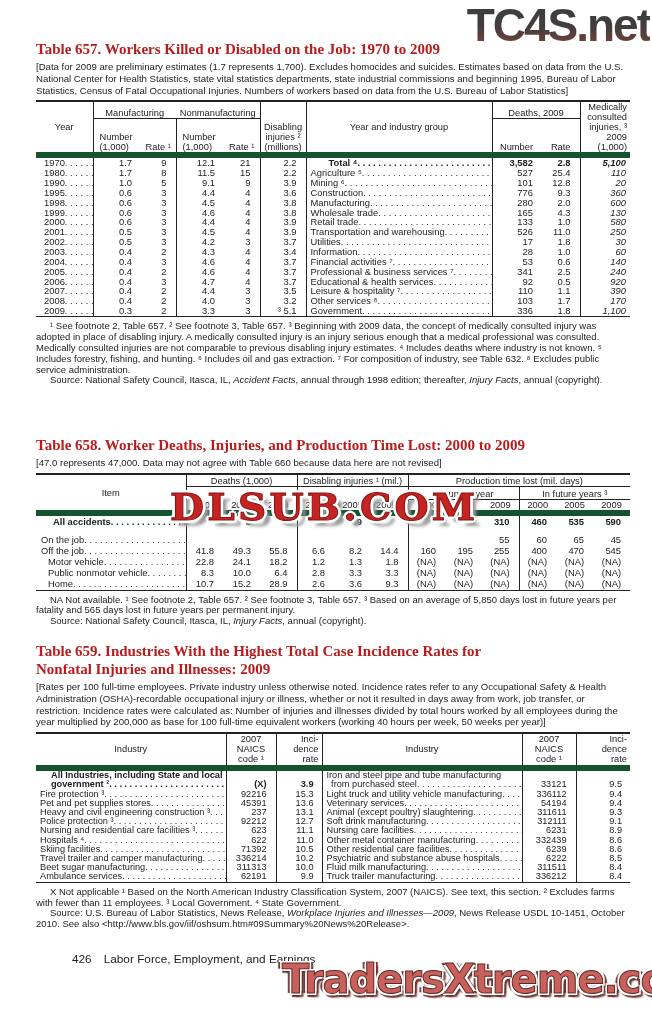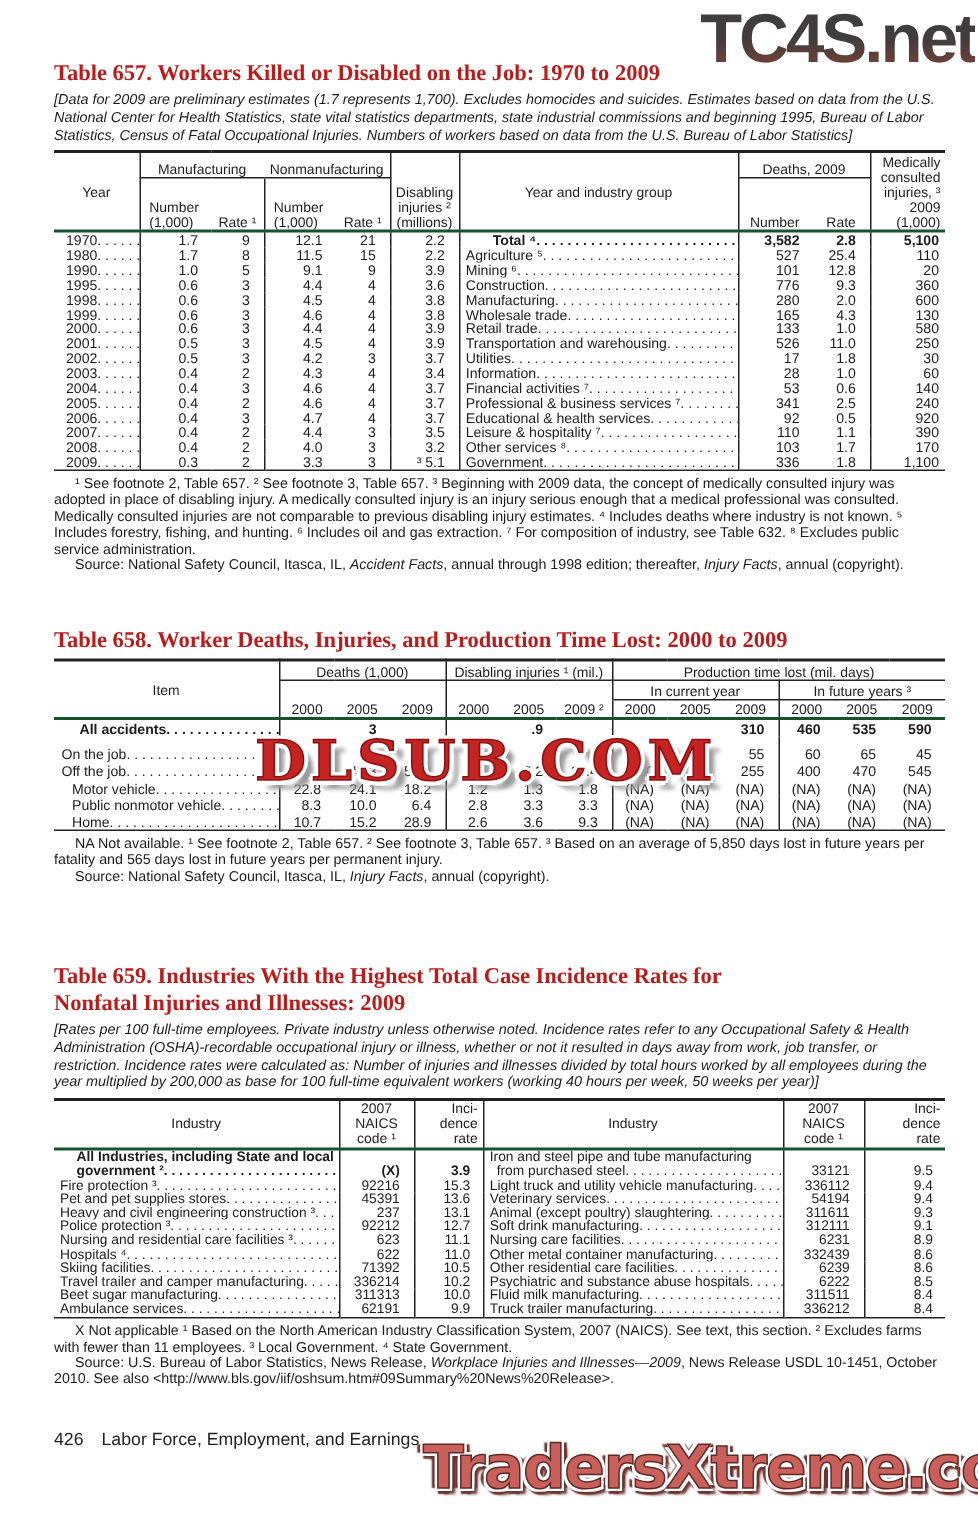--- a/index.html
+++ b/index.html
@@ -1,43 +1,43 @@
 <!DOCTYPE html>
 <html><head>
 <meta charset="utf-8">
 <style>
   html,body{margin:0;padding:0;background:#9a9a9a;}
   .page{position:relative;width:652px;height:1024px;margin:0 auto;background:#ffffff;
         font-family:"Liberation Sans",sans-serif;color:#1c1c1c;overflow:hidden;}
   .block{position:absolute;left:36px;width:594px;}
-  #b657{top:40px;} #b658{top:418px;} #b659{top:642px;}
+  #b657{top:40px;} #b658{top:436px;} #b659{top:642px;}
   .ttl{font-family:"Liberation Serif",serif;font-weight:bold;font-size:15px;line-height:18px;
        margin:0 0 3px 0;color:#b91c1c;white-space:pre-line;}
-  .note{font-size:9.6px;line-height:11.8px;margin:0 0 4px 0;font-style:italic;}
+  .note{font-size:9.6px;line-height:11.8px;margin:0 0 4px 0;}
   table.t{border-collapse:collapse;table-layout:fixed;width:594px;
           border-top:2px solid #222;border-bottom:1px solid #222;}
-  tbody{border-top:2px solid #14532d;}
+  tbody{border-top:6px solid #14532d;}
   th,td{padding:0;font-weight:normal;vertical-align:bottom;overflow:hidden;}
   th{font-size:9.3px;line-height:10px;text-align:center;color:#1c1c1c;}
   .vr{border-right:1px solid #222;}
   .grp{border-bottom:1px solid #222;}
   .pre{white-space:pre-line;}
   .mid{vertical-align:middle;}
   .hl{text-align:left;padding-left:6px;}
   .hr{text-align:right;padding-right:9px;}
   .hright{text-align:right;padding-right:3px;}
   .t657 thead tr:nth-child(1){height:17px;}
   .t657 thead tr:nth-child(2){height:36px;}
   .t658 thead tr{height:13px;}
   .t659 th{height:30px;padding-bottom:1px;}
   .t657 td{font-size:9.4px;line-height:9.85px;}
   .t658 td{font-size:9.4px;line-height:11.2px;}
   .t659 td{font-size:9.2px;line-height:9.2px;}
   .num{text-align:right;padding-right:9px;}
-  .med{padding-right:4px;}
+  .med{padding-right:4px;font-style:italic;}
   .rate{text-align:right;padding-right:8px;}
   .lbl{text-align:left;padding-left:4px;}
   .yr{text-align:left;padding-left:8px;}
   .leader{white-space:nowrap;}
   .leader::after{content:". . . . . . . . . . . . . . . . . . . . . . . . . . . . . . . . . . . . . . . . . . . . . . . . . . . . . . . . . . . . . .";}
   .leader:empty::after{content:"";}
   td.b, tr.b td{font-weight:bold;}
   tr.gap td{padding-top:6px;}
   tr.i1 td:first-child{padding-left:12px;}
   .t658 td.lbl{padding-left:5px;}
@@ -57,21 +57,21 @@
     transform:scaleX(1.06);transform-origin:left;color:#c62323;
     -webkit-text-stroke:1px #8a1212;
     text-shadow:-2px -2px 0 #fff,2px -2px 0 #fff,-2px 2px 0 #fff,2px 2px 0 #fff,
                 -3px 0 0 #fff,3px 0 0 #fff,0 -3px 0 #fff,0 3px 0 #fff,6px 6px 3px #9a9a9a;}
   .wm-bottom{position:absolute;left:282px;top:956px;z-index:6;
     font-family:"DejaVu Sans",sans-serif;font-weight:900;font-size:40px;letter-spacing:-1px;
     color:#c9605c;-webkit-text-stroke:1px #5d2a26;
     text-shadow:-2px -2px 0 #fff,2px -2px 0 #fff,-2px 2px 0 #fff,2px 2px 0 #fff,
                 -4px 0 1px #6b3431,4px 4px 2px #6b3431,0 4px 1px #6b3431,4px 0 1px #6b3431;}
   .footer{position:absolute;left:36px;top:952px;font-size:11.8px;color:#222;}
-  .footer .pgnum{margin-right:12px;}
+  .footer .pgnum{margin-right:12px;margin-left:36px;}
   .census{position:absolute;right:20px;top:969px;font-size:9.6px;color:#2a2a2a;}
 </style>
 </head>
 <body>
 
 <div class="page">
 
   <div class="wm-top">TC4S.net</div>
 
   <section class="block" id="b657">
@@ -311,20 +311,21 @@
             <td class="num med">1,100</td>
           </tr>
         </tbody>
     </table>
     <p class="fn">¹ See footnote 2, Table 657. ² See footnote 3, Table 657. ³ Beginning with 2009 data, the concept of medically consulted injury was adopted in place of disabling injury. A medically consulted injury is an injury serious enough that a medical professional was consulted. Medically consulted injuries are not comparable to previous disabling injury estimates. ⁴ Includes deaths where industry is not known. ⁵ Includes forestry, fishing, and hunting. ⁶ Includes oil and gas extraction. ⁷ For composition of industry, see Table 632. ⁸ Excludes public service administration.</p>
     <p class="fn cont">Source: National Safety Council, Itasca, IL, <i>Accident Facts</i>, annual through 1998 edition; thereafter, <i>Injury Facts</i>, annual (copyright).</p>
   </section>
 
   <section class="block" id="b658">
     <h2 class="ttl">Table 658. Worker Deaths, Injuries, and Production Time Lost: 2000 to 2009</h2>
+    <p class="note">[47.0 represents 47,000. Data may not agree with Table 660 because data here are not revised]</p>
     <table class="t t658">
       <colgroup>
         <col style="width:150px">
         <col style="width:37px">
           <col style="width:37px">
           <col style="width:37px">
         <col style="width:37px">
           <col style="width:37px">
           <col style="width:37px">
         <col style="width:37px">

